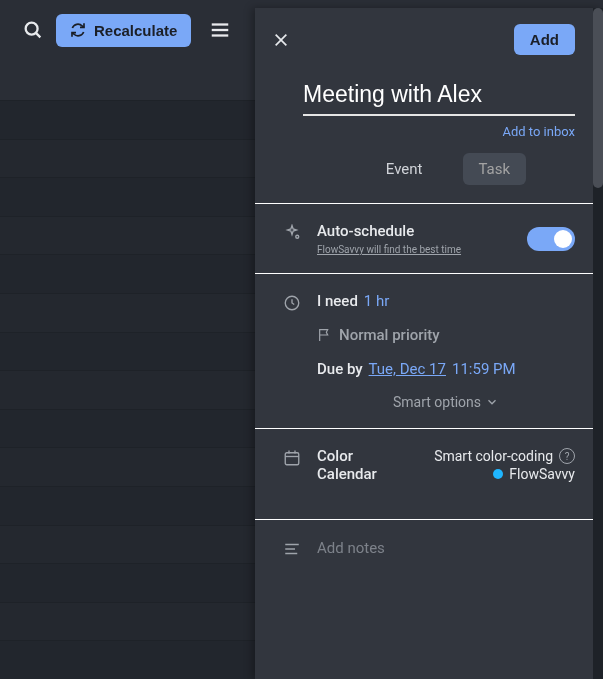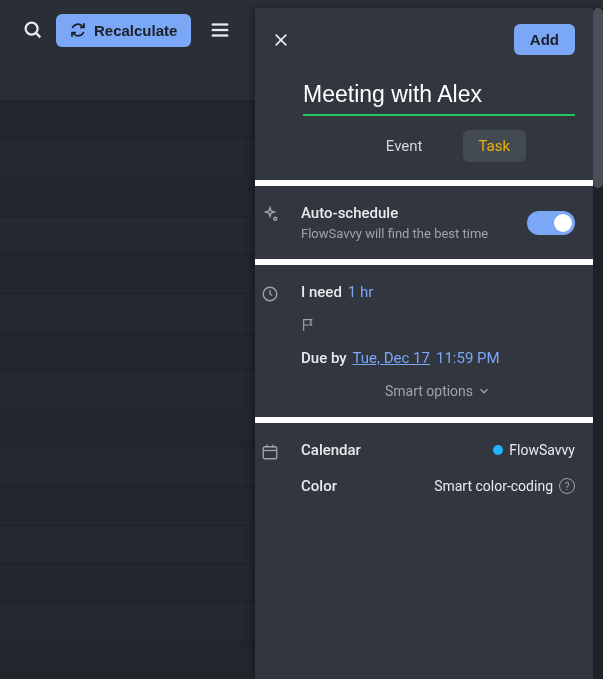--- a/index.html
+++ b/index.html
@@ -79,21 +79,21 @@
     border-radius: 6px;
     padding: 7px 16px;
     font-size: 15px;
     font-weight: 600;
     cursor: pointer;
   }
   .title-block { padding: 26px 18px 0 48px; }
   .title-input {
     background: transparent;
     border: none;
-    border-bottom: 2px solid #22c55e;
+    border-bottom: 2px solid #e5e5e5;
     color: #fff;
     font-size: 23px;
     font-weight: 500;
     width: 100%;
     padding-bottom: 6px;
     outline: none;
   }
   .inbox-link {
     display: block;
     text-align: right;
@@ -110,33 +110,33 @@
   }
   .type-tab {
     padding: 7px 16px;
     border-radius: 6px;
     font-size: 15px;
     color: #d0d3d8;
     cursor: pointer;
   }
   .type-tab.active {
     background: #444a54;
-    color: #eab308;
+    color: #a3a3a3;
   }
   .section {
-    border-top: 6px solid #ffffff;
-    padding: 18px 18px 18px 4px;
-    display: flex;
-    gap: 20px;
+    border-top: 1px solid #ffffff;
+    padding: 18px 18px 18px 26px;
+    display: flex;
+    gap: 14px;
   }
   .section .icon-col { width: 22px; display:flex; justify-content:center; padding-top:2px; color:#9fa4ab; }
   .section .body-col { flex: 1; }
   .autoschedule-row { display:flex; align-items:center; justify-content:space-between; }
   .autoschedule-title { font-size: 15px; font-weight: 500; color: #e8eaed; }
-  .autoschedule-sub { font-size: 13px; color: #9fa4ab; margin-top: 4px; }
+  .autoschedule-sub { font-size: 10px; color: #9fa4ab; margin-top: 4px; text-decoration: underline; }
   .toggle {
     width: 48px; height: 24px;
     background: #7aa8f7;
     border-radius: 12px;
     position: relative;
     cursor: pointer;
   }
   .toggle .knob {
     position: absolute; right: 3px; top: 3px;
     width: 18px; height: 18px; border-radius: 50%;
@@ -220,20 +220,21 @@
         <svg width="16" height="16" viewBox="0 0 24 24" fill="none" stroke="currentColor" stroke-width="2.5">
             <line x1="4" y1="4" x2="20" y2="20"></line>
             <line x1="20" y1="4" x2="4" y2="20"></line>
           </svg>
       </span>
       <button class="add-btn">Add</button>
     </div>
 
     <div class="title-block">
       <input class="title-input" value="Meeting with Alex" style="">
+      <span class="inbox-link">Add to inbox</span>
       <div class="type-tabs">
         <div class="type-tab">Event</div>
         <div class="type-tab active">Task</div>
       </div>
     </div>
 
     <div class="section">
       <div class="icon-col">
         <span>
           <svg width="18" height="18" viewBox="0 0 24 24" fill="none" stroke="currentColor" stroke-width="1.8">
@@ -268,20 +269,21 @@
         <div class="sched-line">
           <span class="label">I need</span>
           <span class="link-val">1 hr</span>
         </div>
         <div class="sched-line">
           <span class="flag-icon">
             <svg width="16" height="16" viewBox="0 0 24 24" fill="none" stroke="currentColor" stroke-width="1.8">
                 <path d="M4 21V4h12l-2 4 2 4H4"></path>
               </svg>
           </span>
+          <span class="grey">Normal priority</span>
         </div>
         <div class="sched-line">
           <span class="label">Due by</span>
           <span class="link-val" style="text-decoration:underline">Tue, Dec 17</span>
           <span class="link-val" style="">11:59 PM</span>
         </div>
         <div class="more-opts">
           <span>Smart options</span>
           <span>
             <svg width="14" height="14" viewBox="0 0 24 24" fill="none" stroke="currentColor" stroke-width="2.2">
@@ -297,35 +299,49 @@
         <span>
           <svg width="18" height="18" viewBox="0 0 24 24" fill="none" stroke="currentColor" stroke-width="1.8">
               <rect x="3" y="5" width="18" height="16" rx="2"></rect>
               <line x1="3" y1="10" x2="21" y2="10"></line>
               <line x1="8" y1="2" x2="8" y2="6"></line>
               <line x1="16" y1="2" x2="16" y2="6"></line>
             </svg>
         </span>
       </div>
       <div class="body-col">
+        <div class="row" style="margin-bottom:0">
+          <span class="lab">Color</span>
+          <span class="color-val">
+            <span>Smart color-coding</span>
+            <span class="help-icon">?</span>
+          </span>
+        </div>
         <div class="row">
           <span class="lab">Calendar</span>
           <span class="cal-name">
             <span class="cal-dot"></span>
             <span>FlowSavvy</span>
           </span>
         </div>
-        <div class="row" style="margin-bottom:0">
-          <span class="lab">Color</span>
-          <span class="color-val">
-            <span>Smart color-coding</span>
-            <span class="help-icon">?</span>
-          </span>
-        </div>
-      </div>
-    </div>
-
+      </div>
+    </div>
+
+    <div class="section">
+      <div class="icon-col">
+        <span>
+          <svg width="18" height="18" viewBox="0 0 24 24" fill="none" stroke="currentColor" stroke-width="2">
+              <line x1="3" y1="6" x2="21" y2="6"></line>
+              <line x1="3" y1="12" x2="16" y2="12"></line>
+              <line x1="3" y1="18" x2="19" y2="18"></line>
+            </svg>
+        </span>
+      </div>
+      <div class="body-col">
+        <span class="notes-placeholder">Add notes</span>
+      </div>
+    </div>
 
   </div>
   <div class="panel-scrollbar">
     <div class="thumb"></div>
   </div>
 </div>
 
 </body></html>

